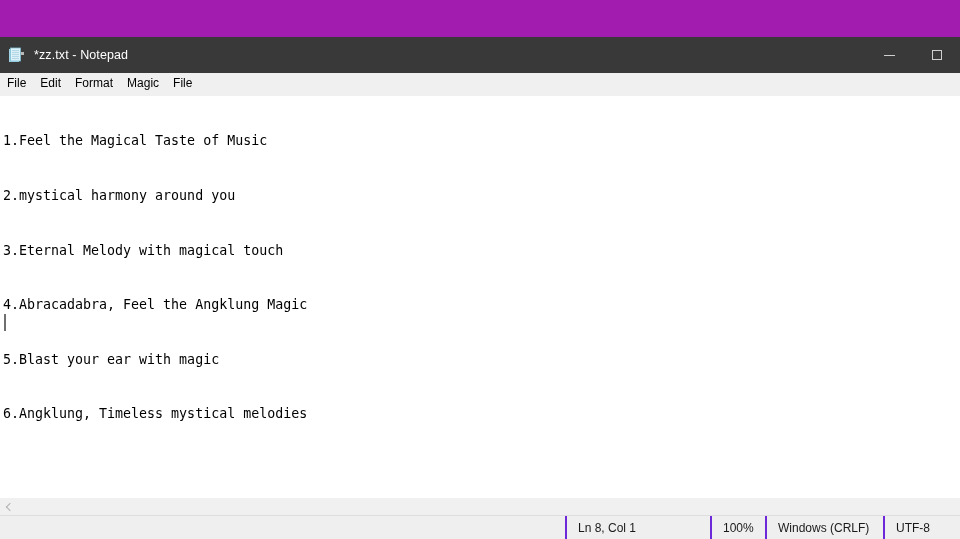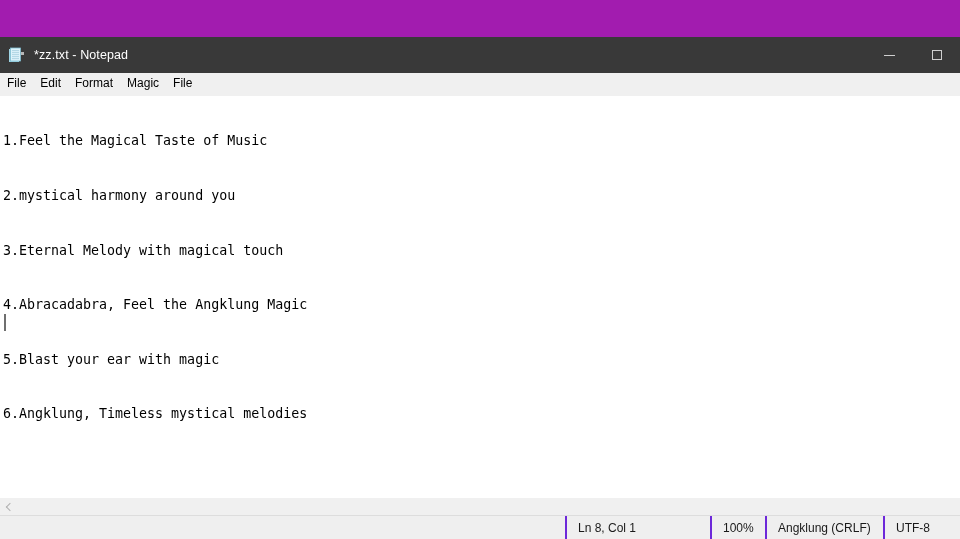--- a/index.html
+++ b/index.html
@@ -257,18 +257,18 @@
     <div class="hscroll">
       <div class="hscroll-arrow-left">
         <span class="chev-left"></span>
       </div>
     </div>
 
     <div class="statusbar">
       <div class="status-spacer"></div>
       <div class="status-cell cell-lncol">Ln 8, Col 1</div>
       <div class="status-cell cell-zoom">100%</div>
-      <div class="status-cell cell-eol">Angklung (CRLF)</div>
+      <div class="status-cell cell-eol">Windows (CRLF)</div>
       <div class="status-cell cell-enc">UTF-8</div>
     </div>
 
   </div>
 </div>
 
 </body></html>

